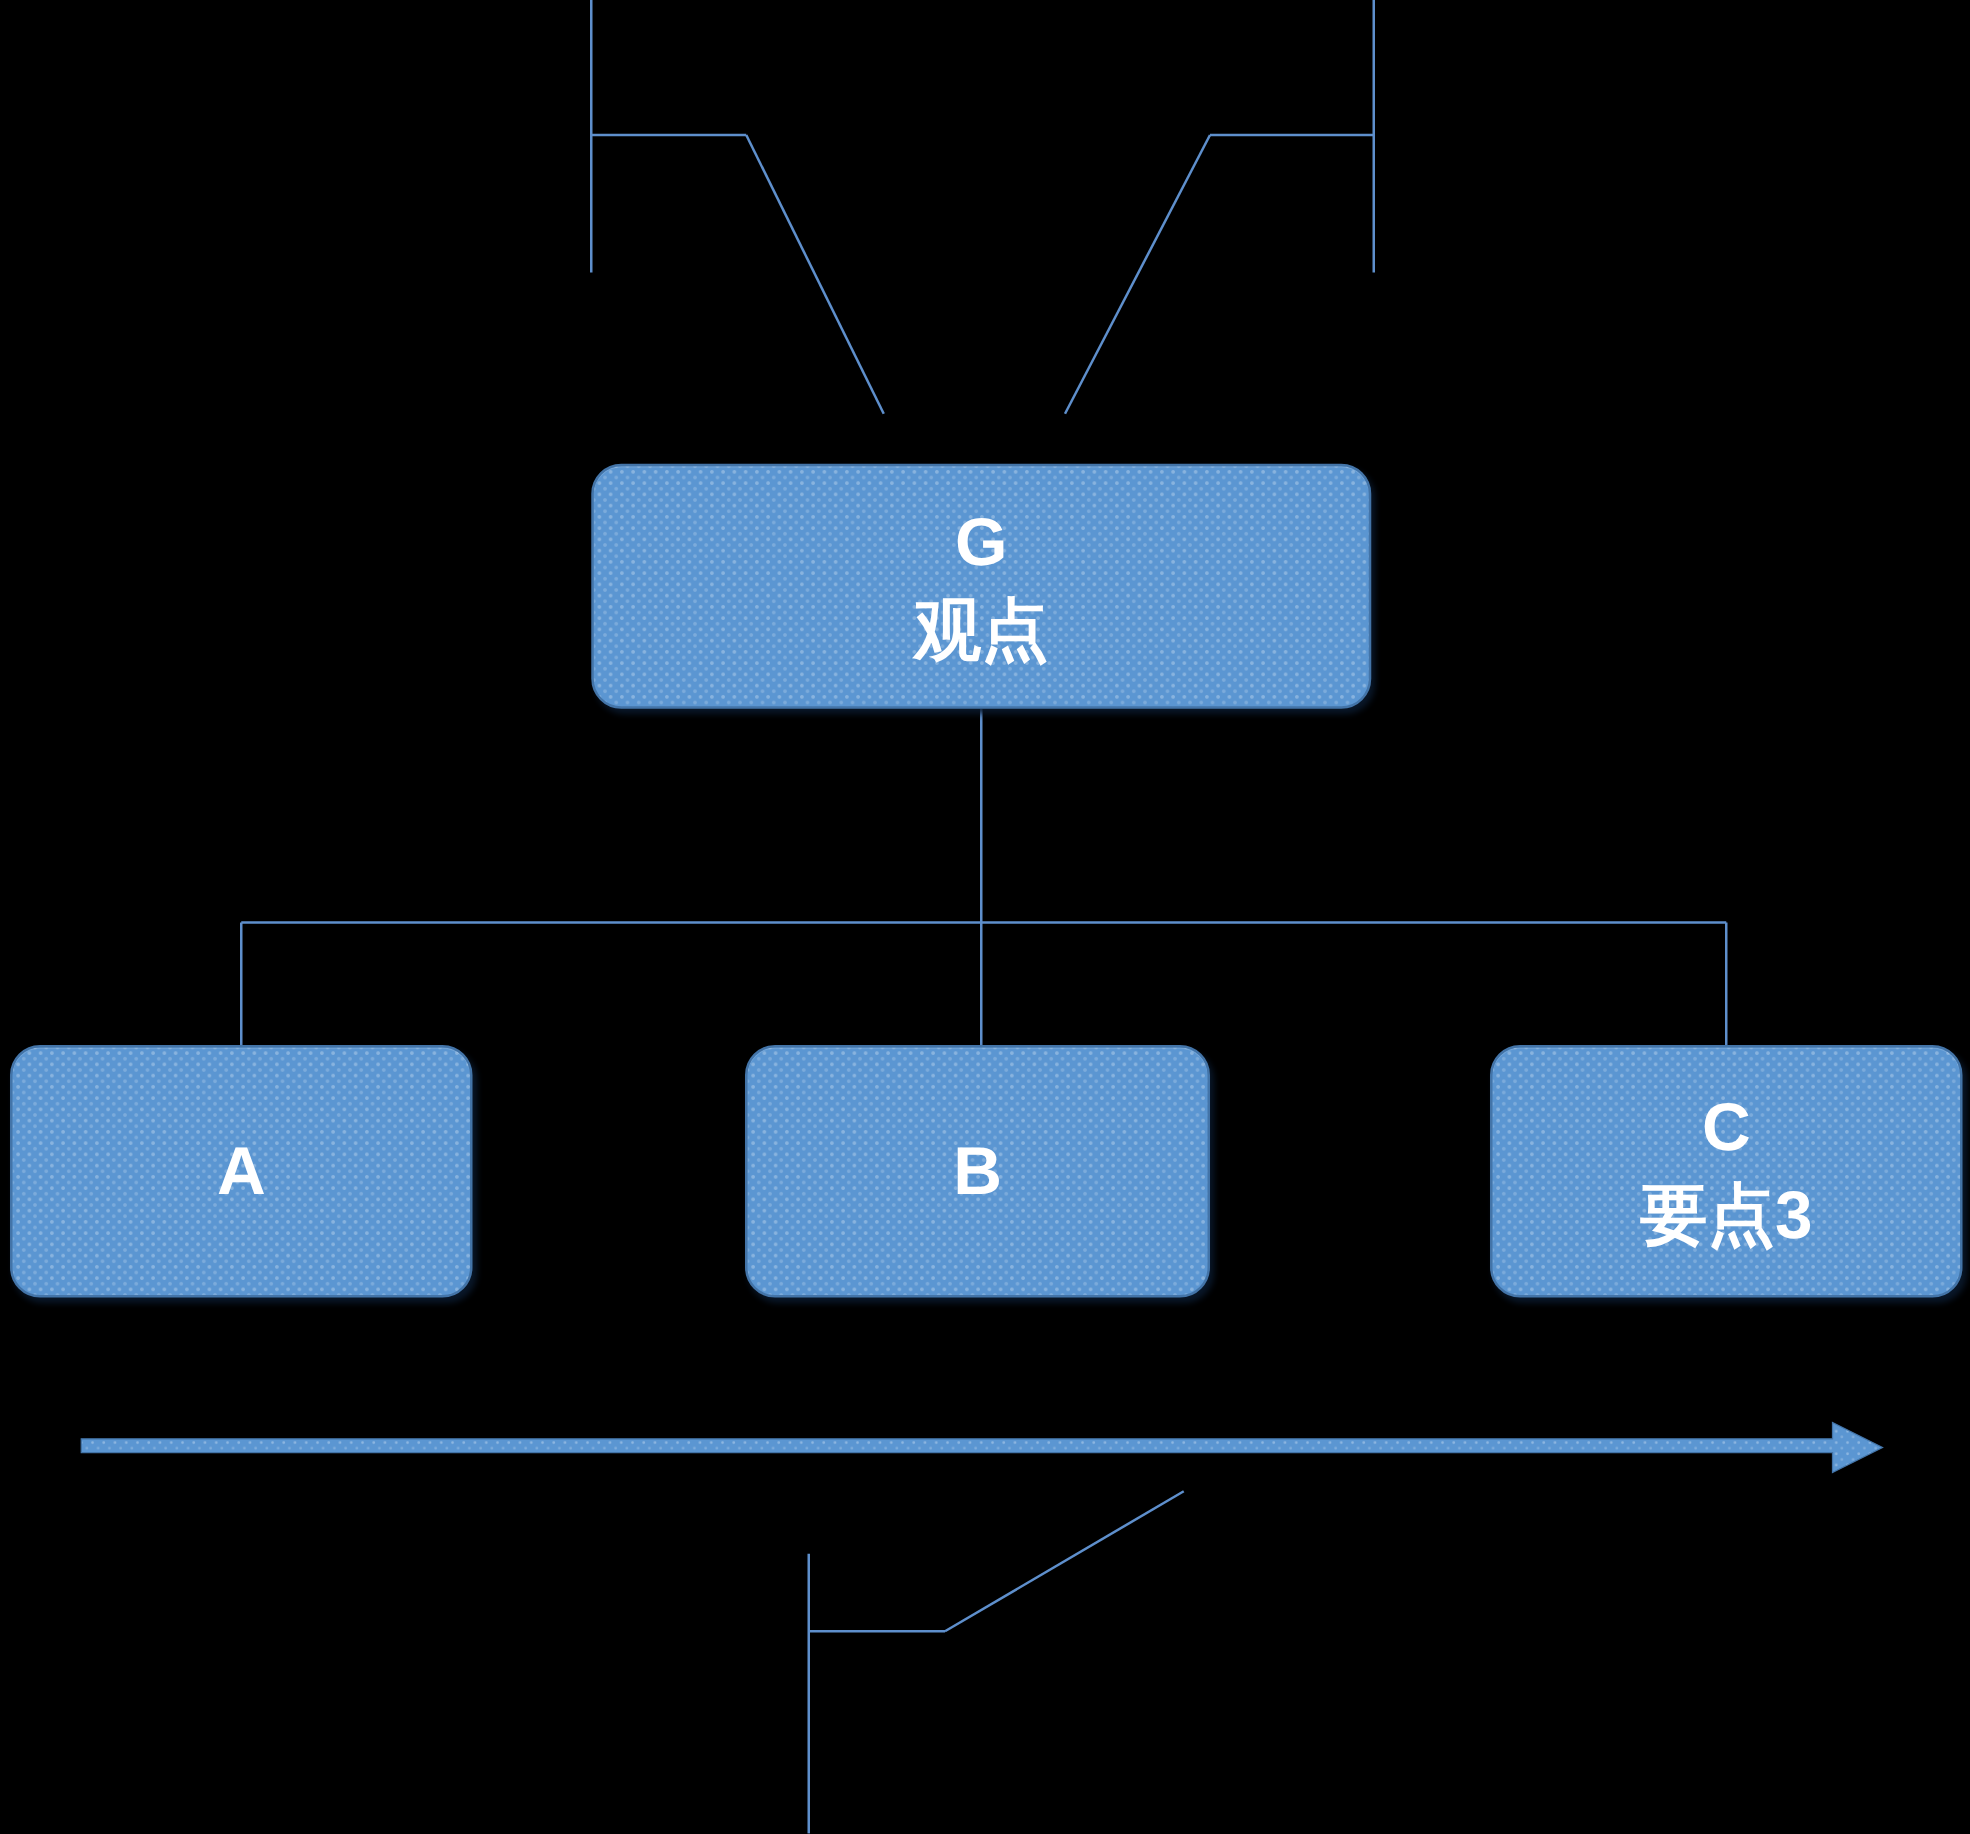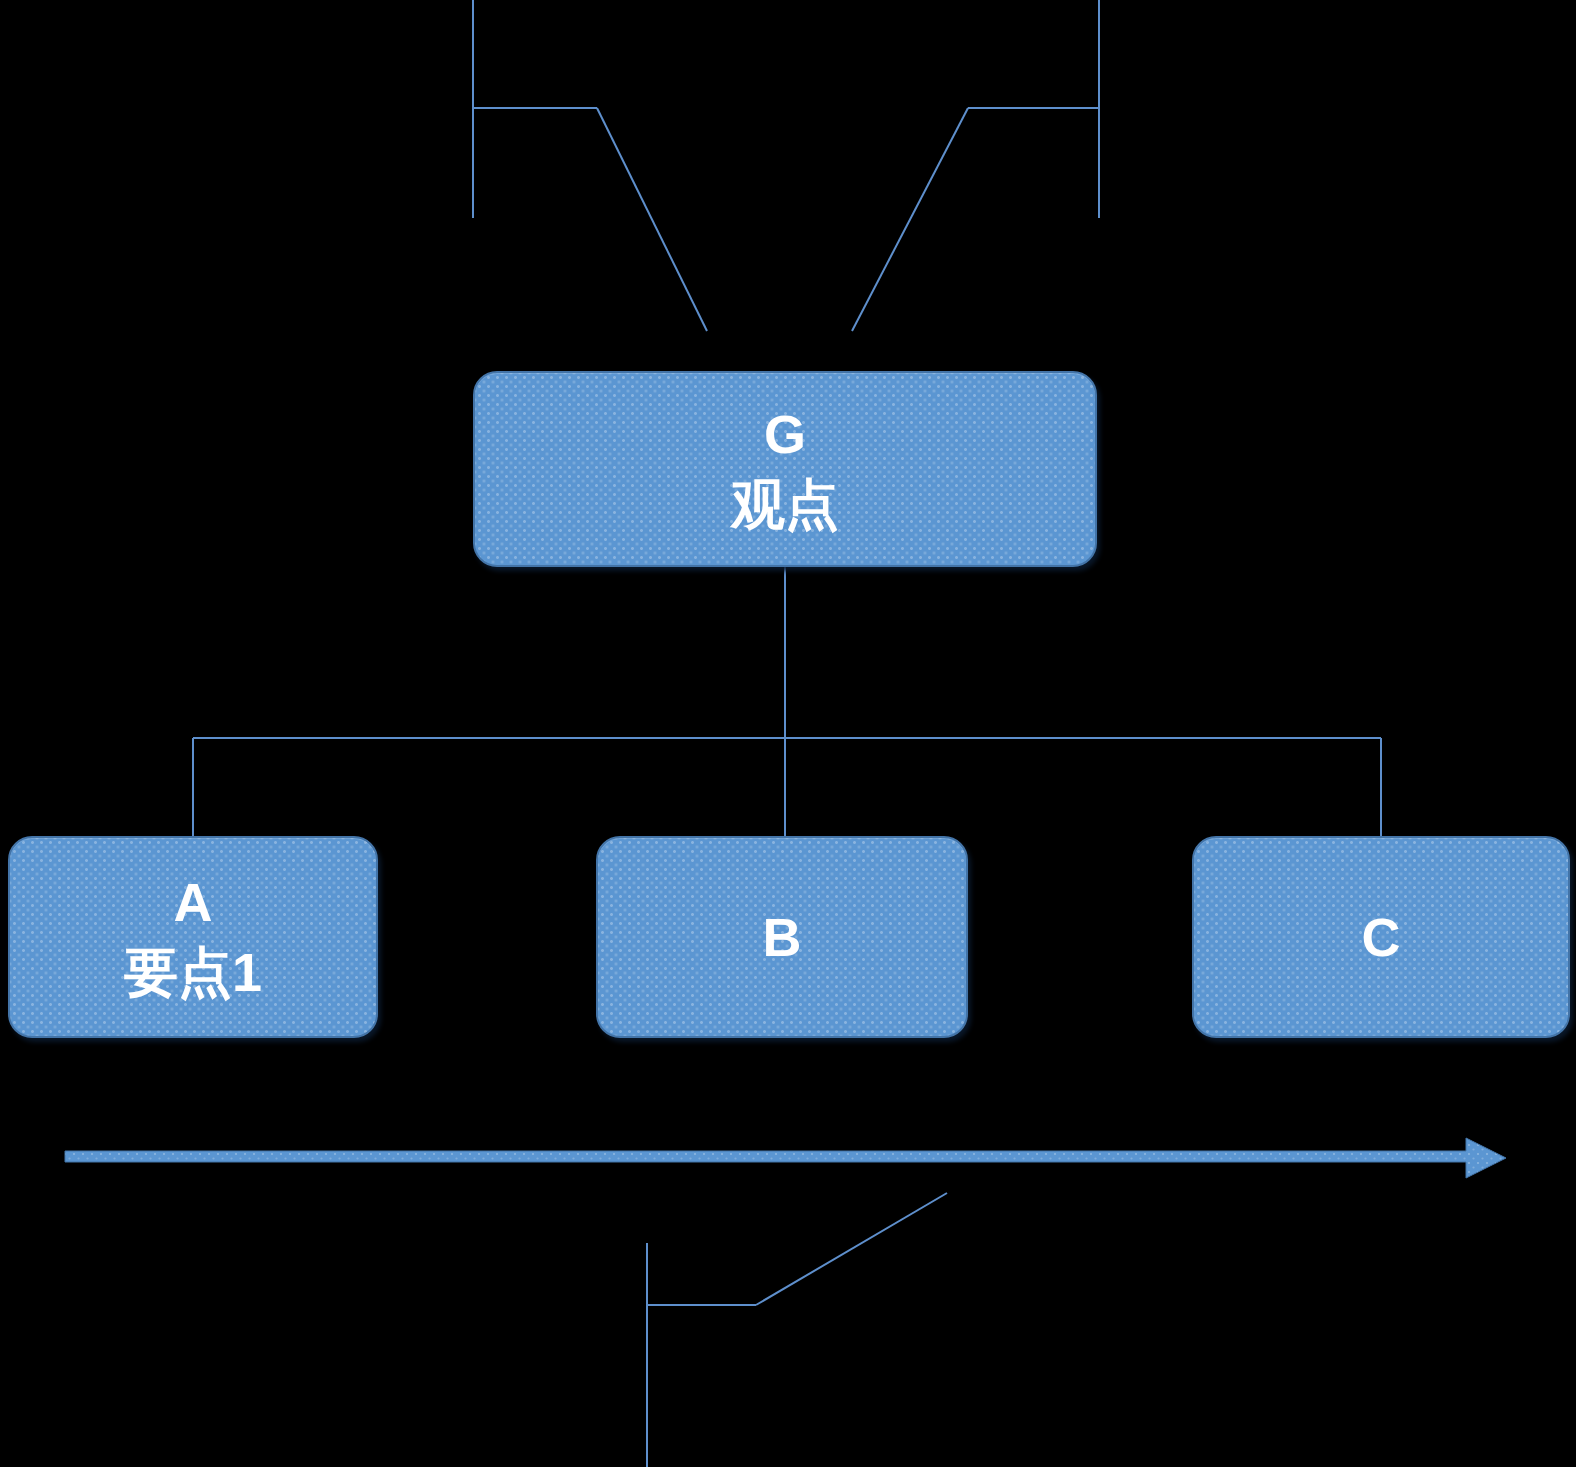--- a/index.html
+++ b/index.html
@@ -90,24 +90,24 @@
     </g>
   </svg>
 
   <div class="node node-g">
     <span>G</span>
     <span>观点</span>
   </div>
 
   <div class="node node-a">
     <span>A</span>
-    <span>要点1</span>
   </div>
 
   <div class="node node-b">
     <span>B</span>
   </div>
 
   <div class="node node-c">
     <span>C</span>
+    <span>要点3</span>
   </div>
 
 </div>
 
 </body></html>

